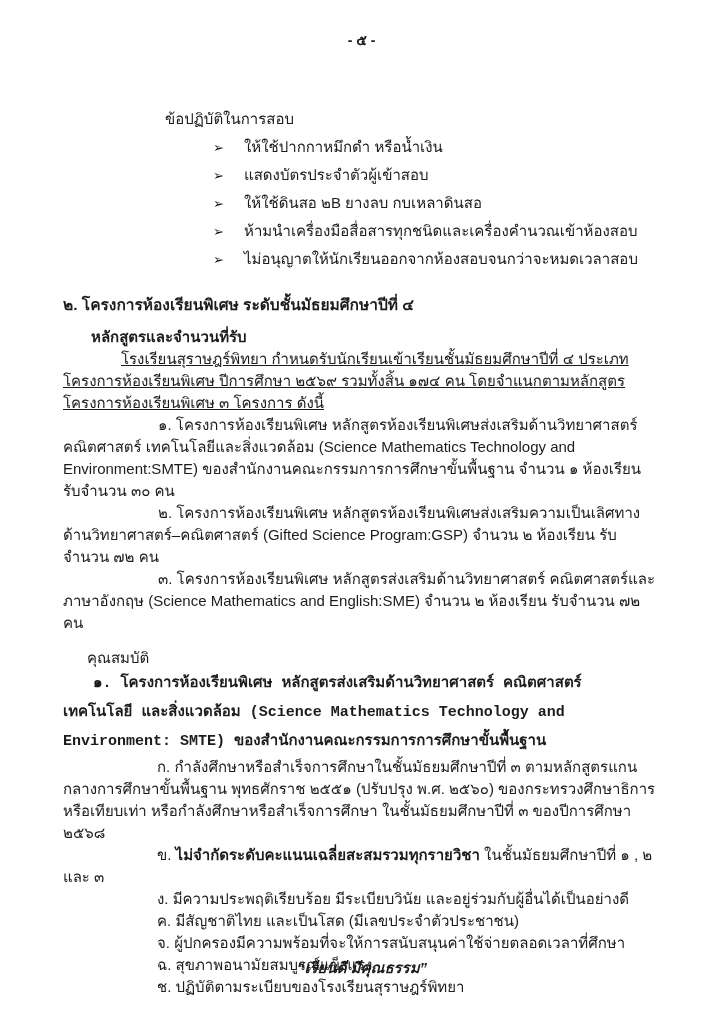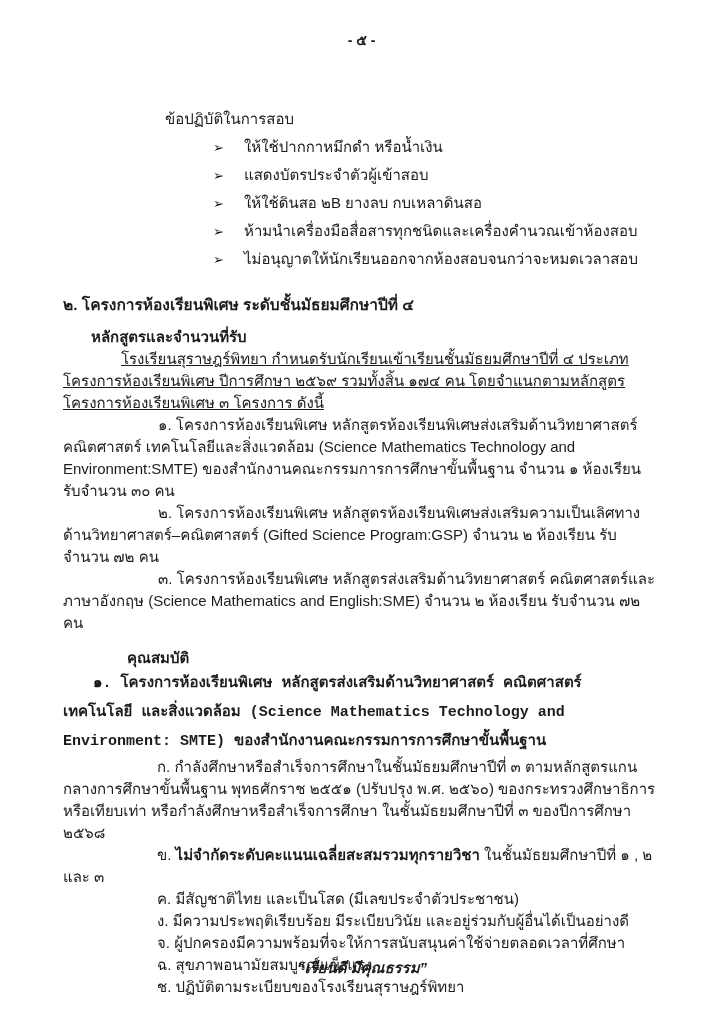--- a/index.html
+++ b/index.html
@@ -60,22 +60,22 @@
   p.indent-para {
     text-indent: 58px;
     text-align: left;
     text-decoration: underline;
   }
   p.program-item {
     text-indent: 95px;
   }
   .qual-heading {
     margin-top: 13px;
-    margin-left: 64px;
-    font-weight: bold;
+    margin-left: 24px;
+    font-weight: normal;
   }
   p.qual-program-title {
     font-weight: bold;
     text-indent: 30px;
     line-height: 29px;
     font-family: Liberation Mono, monospace;
   }
   p.qual-item {
     text-indent: 94px;
   }
@@ -141,28 +141,28 @@
     <span>ก.</span>
     <span class="bold-part"></span>
     <span>กำลังศึกษาหรือสำเร็จการศึกษาในชั้นมัธยมศึกษาปีที่ ๓ ตามหลักสูตรแกนกลางการศึกษาขั้นพื้นฐาน พุทธศักราช ๒๕๕๑ (ปรับปรุง พ.ศ. ๒๕๖๐) ของกระทรวงศึกษาธิการหรือเทียบเท่า หรือกำลังศึกษาหรือสำเร็จการศึกษา ในชั้นมัธยมศึกษาปีที่ ๓ ของปีการศึกษา ๒๕๖๘</span>
   </p>
   <p class="qual-item">
     <span>ข.</span>
     <span class="bold-part">ไม่จำกัดระดับคะแนนเฉลี่ยสะสมรวมทุกรายวิชา</span>
     <span>ในชั้นมัธยมศึกษาปีที่ ๑ , ๒ และ ๓</span>
   </p>
   <p class="qual-item">
+    <span>ง.</span>
+    <span class="bold-part"></span>
+    <span>มีความประพฤติเรียบร้อย มีระเบียบวินัย และอยู่ร่วมกับผู้อื่นได้เป็นอย่างดี</span>
+  </p>
+  <p class="qual-item">
     <span>ค.</span>
     <span class="bold-part"></span>
     <span>มีสัญชาติไทย และเป็นโสด (มีเลขประจำตัวประชาชน)</span>
-  </p>
-  <p class="qual-item">
-    <span>ง.</span>
-    <span class="bold-part"></span>
-    <span>มีความประพฤติเรียบร้อย มีระเบียบวินัย และอยู่ร่วมกับผู้อื่นได้เป็นอย่างดี</span>
   </p>
   <p class="qual-item">
     <span>จ.</span>
     <span class="bold-part"></span>
     <span>ผู้ปกครองมีความพร้อมที่จะให้การสนับสนุนค่าใช้จ่ายตลอดเวลาที่ศึกษา</span>
   </p>
   <p class="qual-item">
     <span>ฉ.</span>
     <span class="bold-part"></span>
     <span>สุขภาพอนามัยสมบูรณ์แข็งแรง</span>

